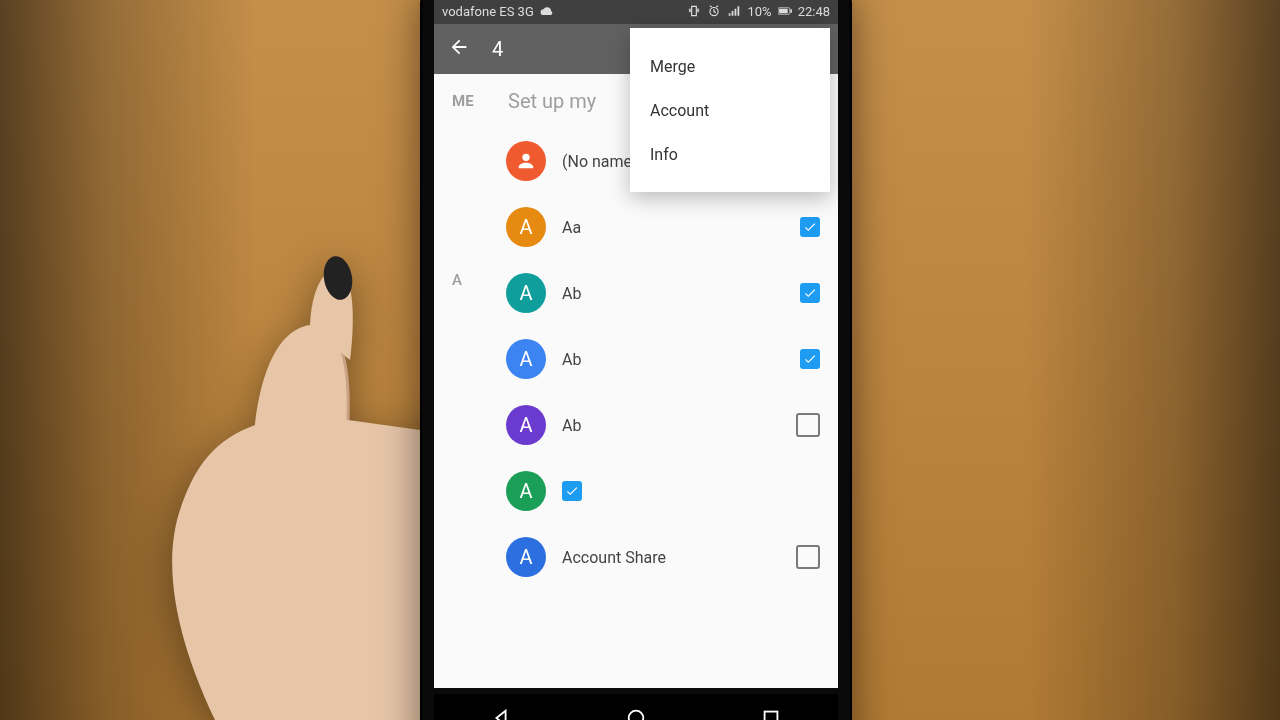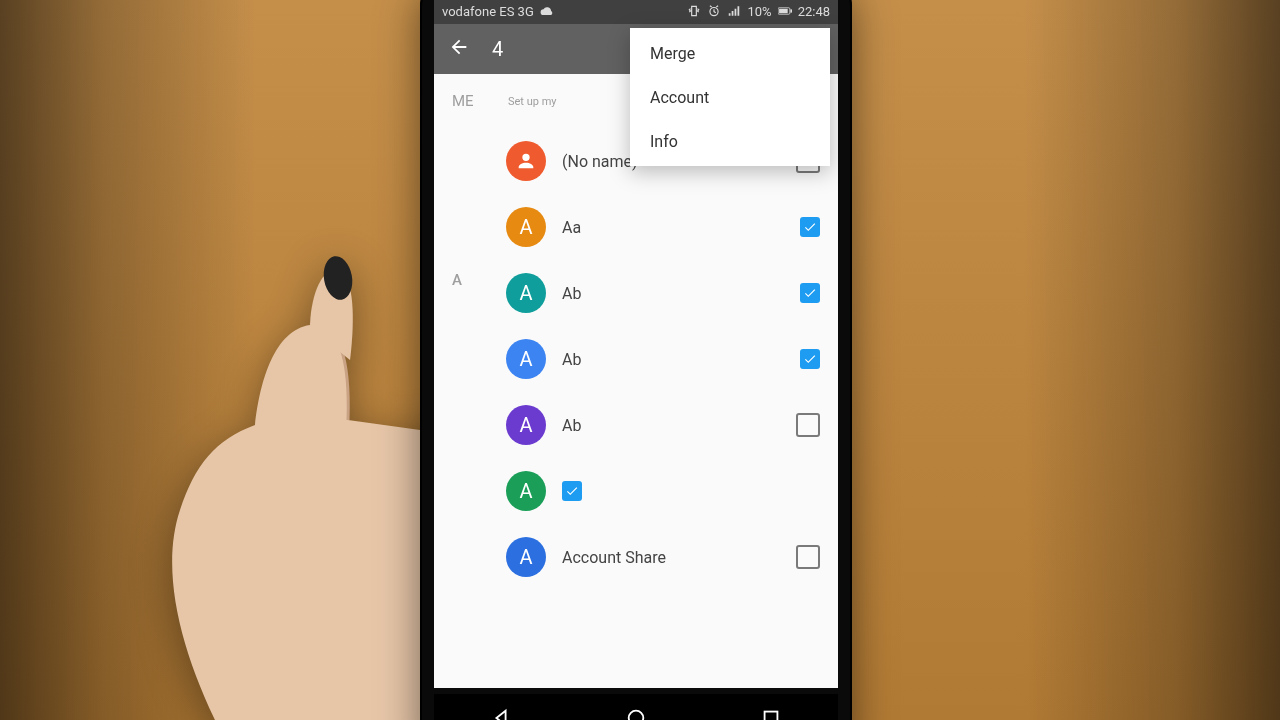--- a/index.html
+++ b/index.html
@@ -39,35 +39,35 @@
       align-items:center;padding:0 8px;gap:6px;}
   .sb .spacer{flex:1}
   .sb svg{width:14px;height:14px;fill:var(--sb-text)}
   
   .ab{height:50px;background:var(--actionbar);color:var(--actionbar-tx);display:flex;
       align-items:center;padding:0 14px;gap:22px;font-size:20px}
   .ab svg{width:22px;height:22px;fill:#fff}
   
   .body{position:absolute;left:0;right:0;top:76px;bottom:0;overflow:hidden;background:var(--bg)}
   .me-row{display:flex;align-items:center;height:54px;padding:0 18px;gap:18px}
-  .me-row .hdr{width:38px;color:var(--grey-text);font-size:15px;font-weight:400}
-  .me-row .txt{color:var(--grey-text);font-size:11px}
+  .me-row .hdr{width:38px;color:var(--grey-text);font-size:15px;font-weight:700}
+  .me-row .txt{color:var(--grey-text);font-size:20px}
   .section-hdr{position:absolute;left:18px;color:var(--grey-text);font-size:15px;font-weight:500}
   .row{display:flex;align-items:center;height:66px;padding:0 18px 0 72px;gap:16px}
   .avatar{width:40px;height:40px;border-radius:50%;display:flex;align-items:center;justify-content:center;
           color:#fff;font-size:20px;flex:none}
   .avatar svg{width:22px;height:22px;fill:#fff}
   .name{flex:1;color:var(--row-text);font-size:16px;white-space:nowrap;overflow:hidden}
   .chk{width:20px;height:20px;border-radius:3px;display:flex;align-items:center;justify-content:center}
   .chk.off{border:2px solid var(--check-off)}
   .chk.on{background:var(--check-on)}
   .chk.on svg{width:14px;height:14px;fill:#fff}
   
   .menu{position:absolute;right:8px;top:30px;width:200px;background:var(--menu-bg);
-        box-shadow:var(--shadow);padding:3px 0;z-index:5}
+        box-shadow:var(--shadow);padding:16px 0;z-index:5}
   .menu .mi{height:44px;display:flex;align-items:center;padding:0 20px;color:var(--menu-tx);
             font-size:16px;cursor:pointer}
   
   .nav{position:absolute;left:14px;right:14px;bottom:12px;height:52px;background:#000;
        display:flex;align-items:center;justify-content:space-around}
   .nav svg{width:22px;height:22px;fill:none;stroke:#fff;stroke-width:2}
   
   .hand{position:absolute;left:160px;top:210px;width:340px;height:520px;pointer-events:none;
         filter:drop-shadow(0 10px 20px rgba(0,0,0,.4))}
 </style>

